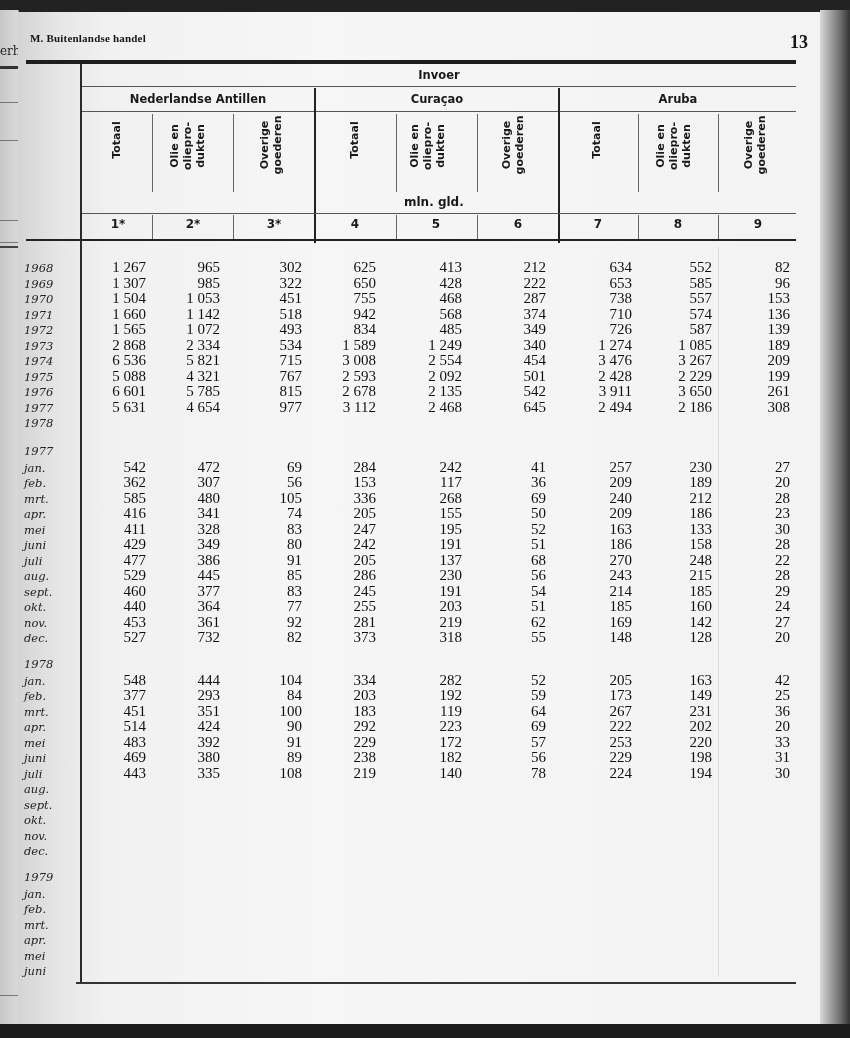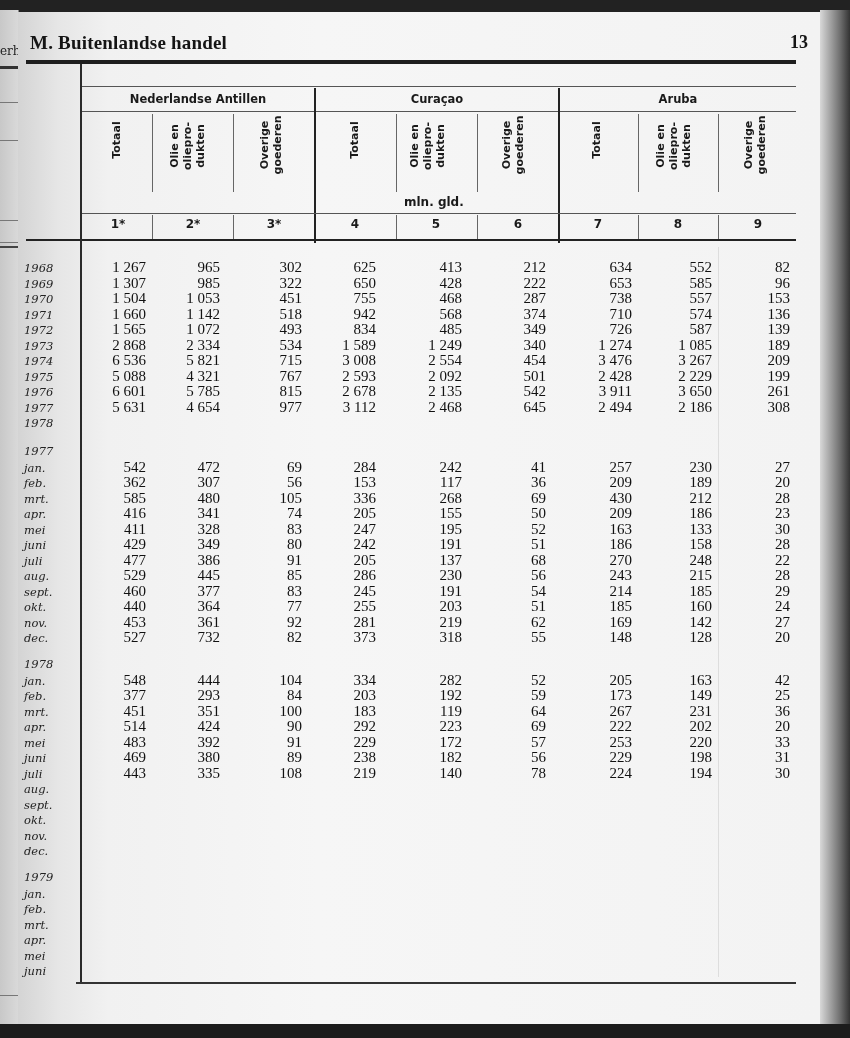--- a/index.html
+++ b/index.html
@@ -20,21 +20,21 @@
   .left-page .rule { position: absolute; left: 0; width: 18px; height: 1px; background: #777; }
   .right-edge {
     position: absolute; left: 820px; top: 10px; width: 30px; height: 1016px;
     background: linear-gradient(to right, #d8d8d8, #9a9a9a 40%, #6a6a6a 70%, #333);
   }
   .page {
     position: absolute; left: 18px; top: 12px; width: 802px; height: 1012px;
     background: linear-gradient(to right, #d4d4d4 0px, #e6e6e6 40px, #f1f1f1 90px, #f6f6f6 300px, #f3f3f3 800px);
   }
   .header-title {
-    position: absolute; left: 12px; top: 20px; font-size: 19px; font-weight: bold;
+    position: absolute; left: 12px; top: 20px; font-size: 11px; font-weight: bold;
     color: #151515; font-family: "Liberation Serif", serif; letter-spacing: 0.2px;
   }
   .page-number {
     position: absolute; right: 12px; top: 20px; font-size: 18px; font-weight: bold; color: #151515;
     font-family: "Liberation Serif", serif;
   }
   .thick-rule { position: absolute; left: 8px; top: 48px; width: 770px; height: 4px; background: #1e1e1e; }
   .stub-rule { position: absolute; left: 62px; top: 52px; width: 2px; height: 918px; background: #2a2a2a; }
   .hline { position: absolute; height: 1px; background: #555; }
   .hline.dark { height: 2px; background: #222; }
@@ -87,20 +87,21 @@
   <div class="rule" style="top:236px;height:2px;background:#444;"></div>
   <div class="rule" style="top:985px;"></div>
 </div>
 <div class="right-edge"></div>
 
 <div class="page" id="page">
   <div class="header-title">M.  Buitenlandse handel</div>
   <div class="page-number">13</div>
   <div class="thick-rule"></div>
 
+  <div class="hdr" style="left:64px;top:56px;width:714px;">Invoer</div>
   <div class="hline" style="left:64px;top:74px;width:714px;"></div>
 
   <div class="hdr" style="left:64px;top:80px;width:232px;">Nederlandse Antillen</div>
   <div class="hdr" style="left:298px;top:80px;width:242px;">Curaçao</div>
   <div class="hdr" style="left:542px;top:80px;width:236px;">Aruba</div>
   <div class="hline" style="left:64px;top:99px;width:714px;"></div>
 
   <div class="vline dark" style="left:296px;top:76px;height:155px;"></div>
   <div class="vline dark" style="left:540px;top:76px;height:155px;"></div>
 
@@ -289,21 +290,21 @@
       <div class="cell" style="top: 463px; left: 544px; width: 70px;">209</div>
       <div class="cell" style="top: 463px; left: 624px; width: 70px;">189</div>
       <div class="cell" style="top: 463px; left: 702px; width: 70px;">20</div>
       <div class="stub-label" style="top: 479.5px;">mrt.</div>
       <div class="cell" style="top: 478.5px; left: 58px; width: 70px;">585</div>
       <div class="cell" style="top: 478.5px; left: 132px; width: 70px;">480</div>
       <div class="cell" style="top: 478.5px; left: 214px; width: 70px;">105</div>
       <div class="cell" style="top: 478.5px; left: 288px; width: 70px;">336</div>
       <div class="cell" style="top: 478.5px; left: 374px; width: 70px;">268</div>
       <div class="cell" style="top: 478.5px; left: 458px; width: 70px;">69</div>
-      <div class="cell" style="top: 478.5px; left: 544px; width: 70px;">430</div>
+      <div class="cell" style="top: 478.5px; left: 544px; width: 70px;">240</div>
       <div class="cell" style="top: 478.5px; left: 624px; width: 70px;">212</div>
       <div class="cell" style="top: 478.5px; left: 702px; width: 70px;">28</div>
       <div class="stub-label" style="top: 495px;">apr.</div>
       <div class="cell" style="top: 494px; left: 58px; width: 70px;">416</div>
       <div class="cell" style="top: 494px; left: 132px; width: 70px;">341</div>
       <div class="cell" style="top: 494px; left: 214px; width: 70px;">74</div>
       <div class="cell" style="top: 494px; left: 288px; width: 70px;">205</div>
       <div class="cell" style="top: 494px; left: 374px; width: 70px;">155</div>
       <div class="cell" style="top: 494px; left: 458px; width: 70px;">50</div>
       <div class="cell" style="top: 494px; left: 544px; width: 70px;">209</div>

